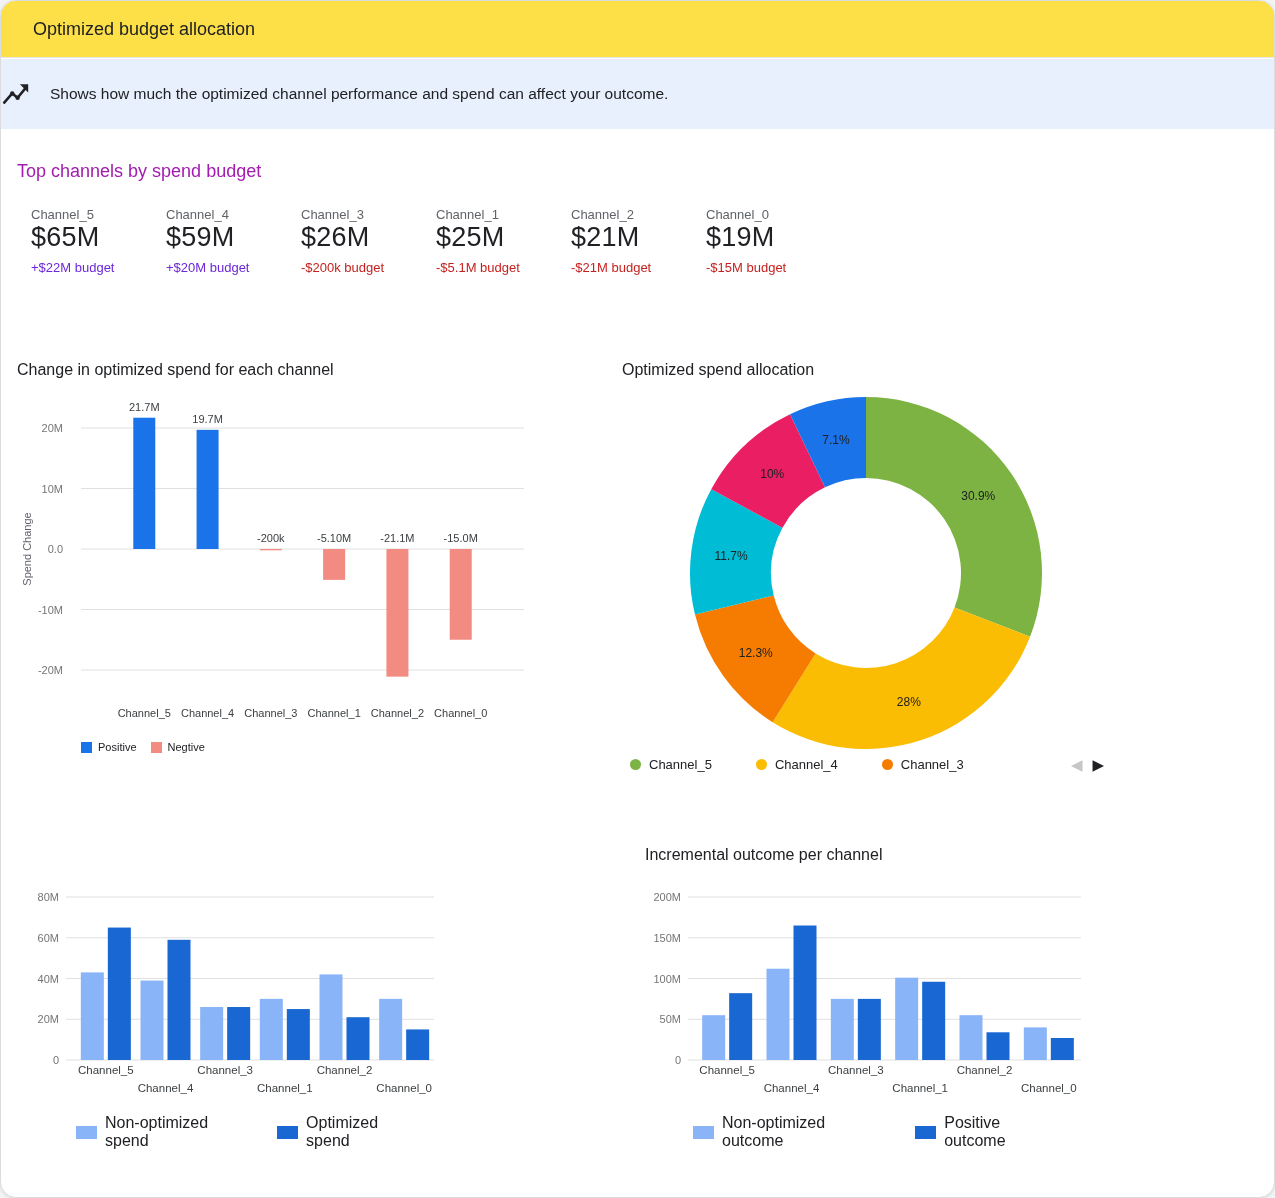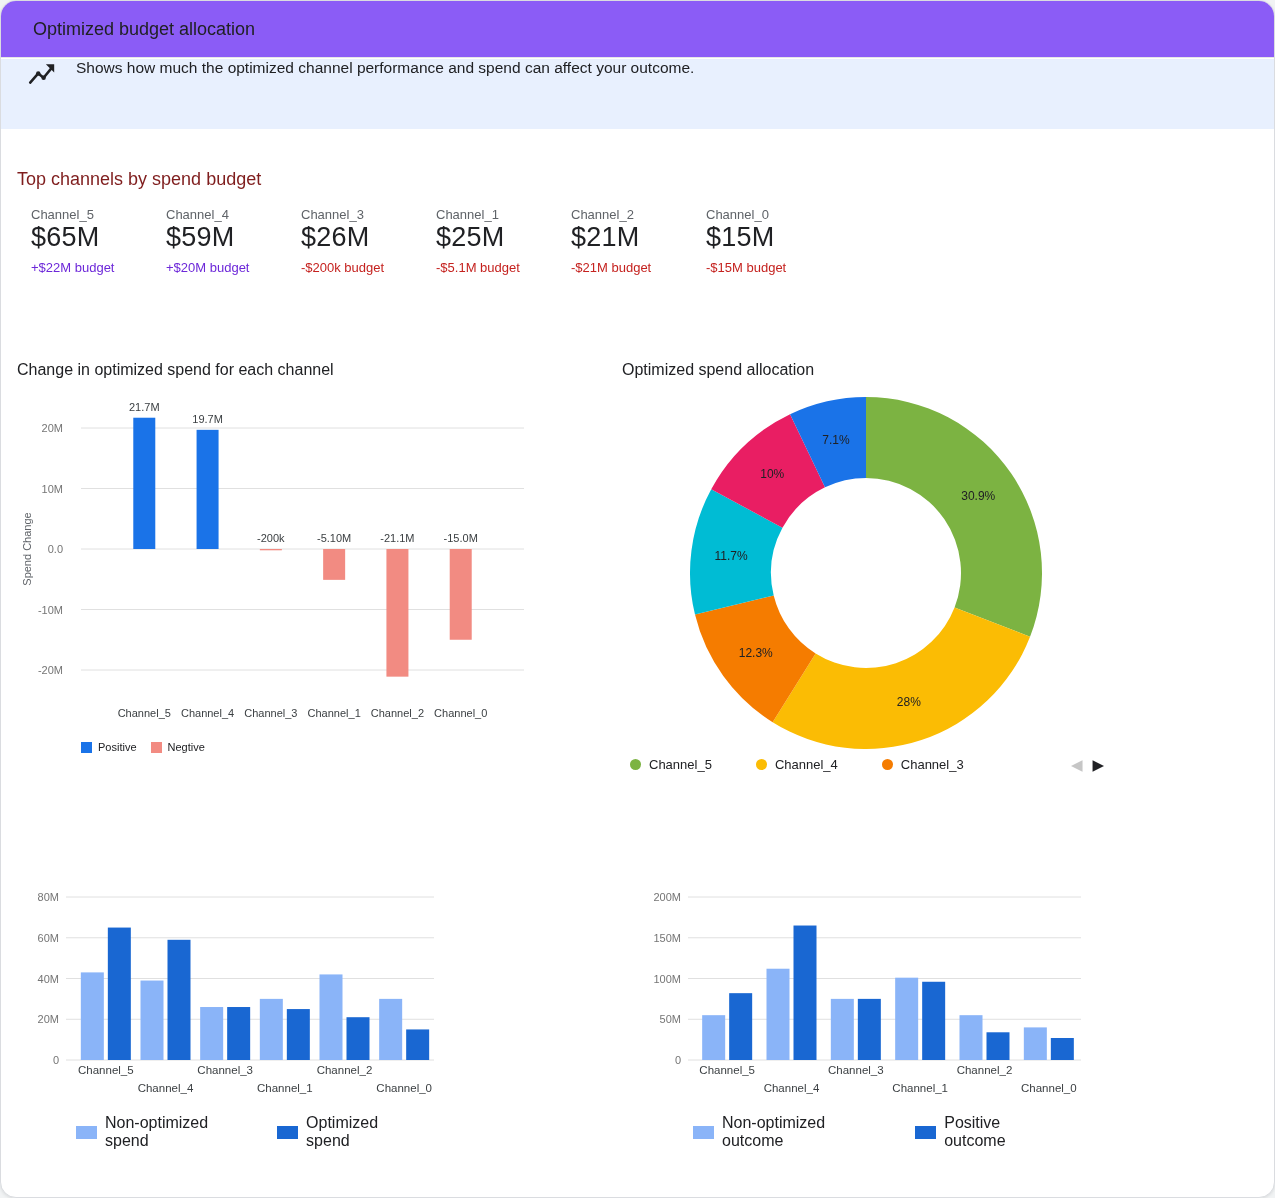--- a/index.html
+++ b/index.html
@@ -1,24 +1,24 @@
 <!DOCTYPE html>
 <html><head>
 <meta charset="utf-8">
 <style>
   *{margin:0;padding:0;box-sizing:border-box}
   html,body{background:#f1f3f4}
   body{font-family:"Liberation Sans",sans-serif;color:#202124}
   .card{position:relative;width:1275px;height:1198px;background:#fff;border:1px solid #dadce0;border-radius:16px;overflow:hidden;box-shadow:0 1px 3px rgba(60,64,67,.12)}
-  .card-header{position:absolute;top:0;left:0;right:0;height:57px;background:#8b5cf6;border-bottom:1px solid #e4e6e8}
+  .card-header{position:absolute;top:0;left:0;right:0;height:57px;background:#fde047;border-bottom:1px solid #e4e6e8}
   .card-title{position:absolute;left:32px;top:50%;transform:translateY(-50%);font-size:18px;font-weight:400;color:#202124}
-  .banner{position:absolute;top:58px;left:0;right:0;height:70px;background:#e8f0fe;display:flex;padding-left:26px}
+  .banner{position:absolute;top:58px;left:0;right:0;height:70px;background:#e8f0fe;display:flex;align-items:center;}
   .banner-icon{width:30px;height:30px;flex:0 0 auto}
   .banner-text{margin-left:19px;font-size:15.5px;color:#202124}
-  .section-title{position:absolute;left:16px;top:168px;font-size:18px;font-weight:400;color:#7f1d1d}
+  .section-title{position:absolute;left:16px;top:160px;font-size:18px;font-weight:400;color:#a21caf}
   .channels-row{position:absolute;left:30px;top:206px;display:flex}
   .channel-card{width:135px}
   .channel-name{font-size:13px;color:#5f6368}
   .channel-value{font-size:27px;color:#202124;letter-spacing:.2px}
   .channel-delta{font-size:13px;margin-top:7px}
   .channel-delta.positive{color:#6d28d9}
   .channel-delta.negative{color:#c5221f}
   .chart-block{position:absolute}
   #block-change{left:16px;top:360px;width:540px;height:410px}
   #block-donut{left:621px;top:360px;width:489px;height:430px}
@@ -90,21 +90,21 @@
         <div class="channel-value">$25M</div>
         <div class="channel-delta negative">-$5.1M budget</div>
       </div>
       <div class="channel-card">
         <div class="channel-name">Channel_2</div>
         <div class="channel-value">$21M</div>
         <div class="channel-delta negative">-$21M budget</div>
       </div>
       <div class="channel-card">
         <div class="channel-name">Channel_0</div>
-        <div class="channel-value">$15M</div>
+        <div class="channel-value">$19M</div>
         <div class="channel-delta negative">-$15M budget</div>
       </div>
     </div>
 
   <div class="chart-block" id="block-change">
     <div class="chart-title">Change in optimized spend for each channel</div>
     <svg id="chart0-svg" width="540" height="350" viewBox="0 0 540 350">
         <line x1="64" y1="43" x2="507" y2="43" stroke="#e0e0e0" stroke-width="1"></line>
         <text x="46" y="47" text-anchor="end" font-size="11" fill="#757575">20M</text>
         <line x1="64" y1="103.5" x2="507" y2="103.5" stroke="#e0e0e0" stroke-width="1"></line>
@@ -220,20 +220,21 @@
           <span>Non-optimized spend</span>
         </div>
         <div class="legend-item">
           <span class="legend-swatch" style="background: rgb(25, 103, 210);"></span>
           <span>Optimized spend</span>
         </div>
       </div>
   </div>
 
   <div class="chart-block" id="block-outcome">
+    <div class="chart-title">Incremental outcome per channel</div>
     <svg id="chart3-svg" width="450" height="225" viewBox="0 0 450 225">
         <line x1="43" y1="182" x2="436" y2="182" stroke="#e0e0e0" stroke-width="1"></line>
         <text x="36" y="186" text-anchor="end" font-size="11" fill="#757575">0</text>
         <line x1="43" y1="141.25" x2="436" y2="141.25" stroke="#e0e0e0" stroke-width="1"></line>
         <text x="36" y="145.25" text-anchor="end" font-size="11" fill="#757575">50M</text>
         <line x1="43" y1="100.5" x2="436" y2="100.5" stroke="#e0e0e0" stroke-width="1"></line>
         <text x="36" y="104.5" text-anchor="end" font-size="11" fill="#757575">100M</text>
         <line x1="43" y1="59.75" x2="436" y2="59.75" stroke="#e0e0e0" stroke-width="1"></line>
         <text x="36" y="63.75" text-anchor="end" font-size="11" fill="#757575">150M</text>
         <line x1="43" y1="19" x2="436" y2="19" stroke="#e0e0e0" stroke-width="1"></line>

